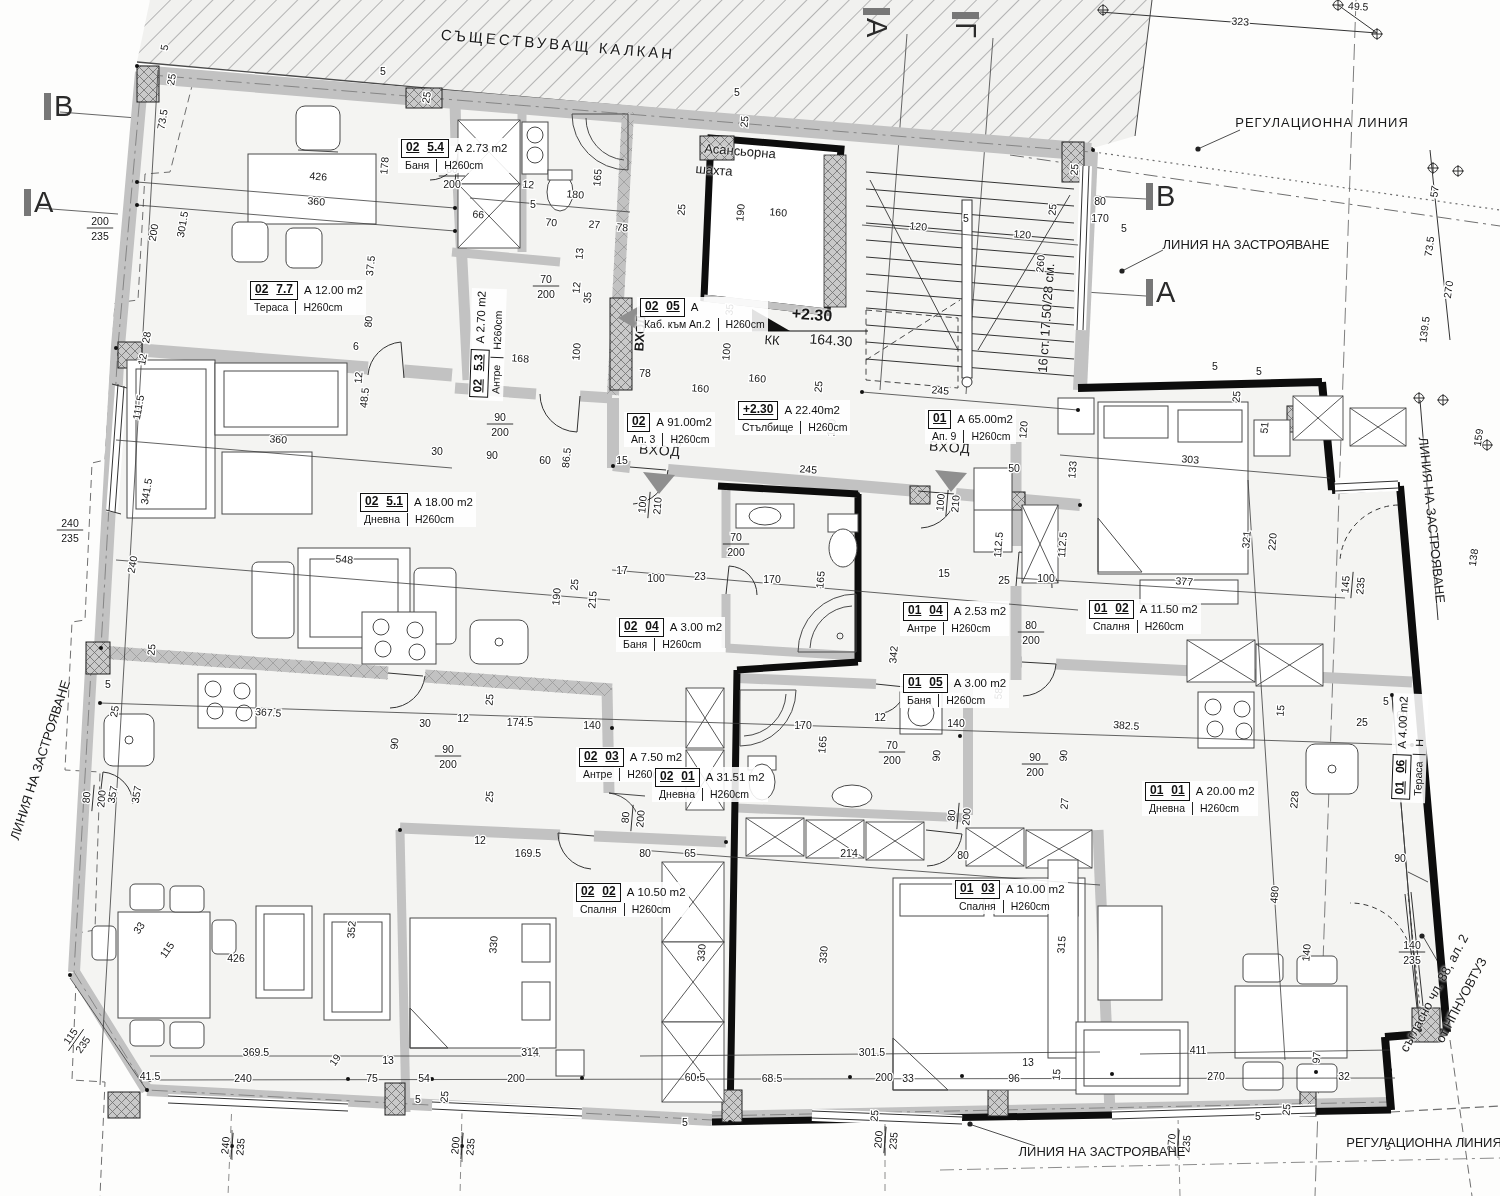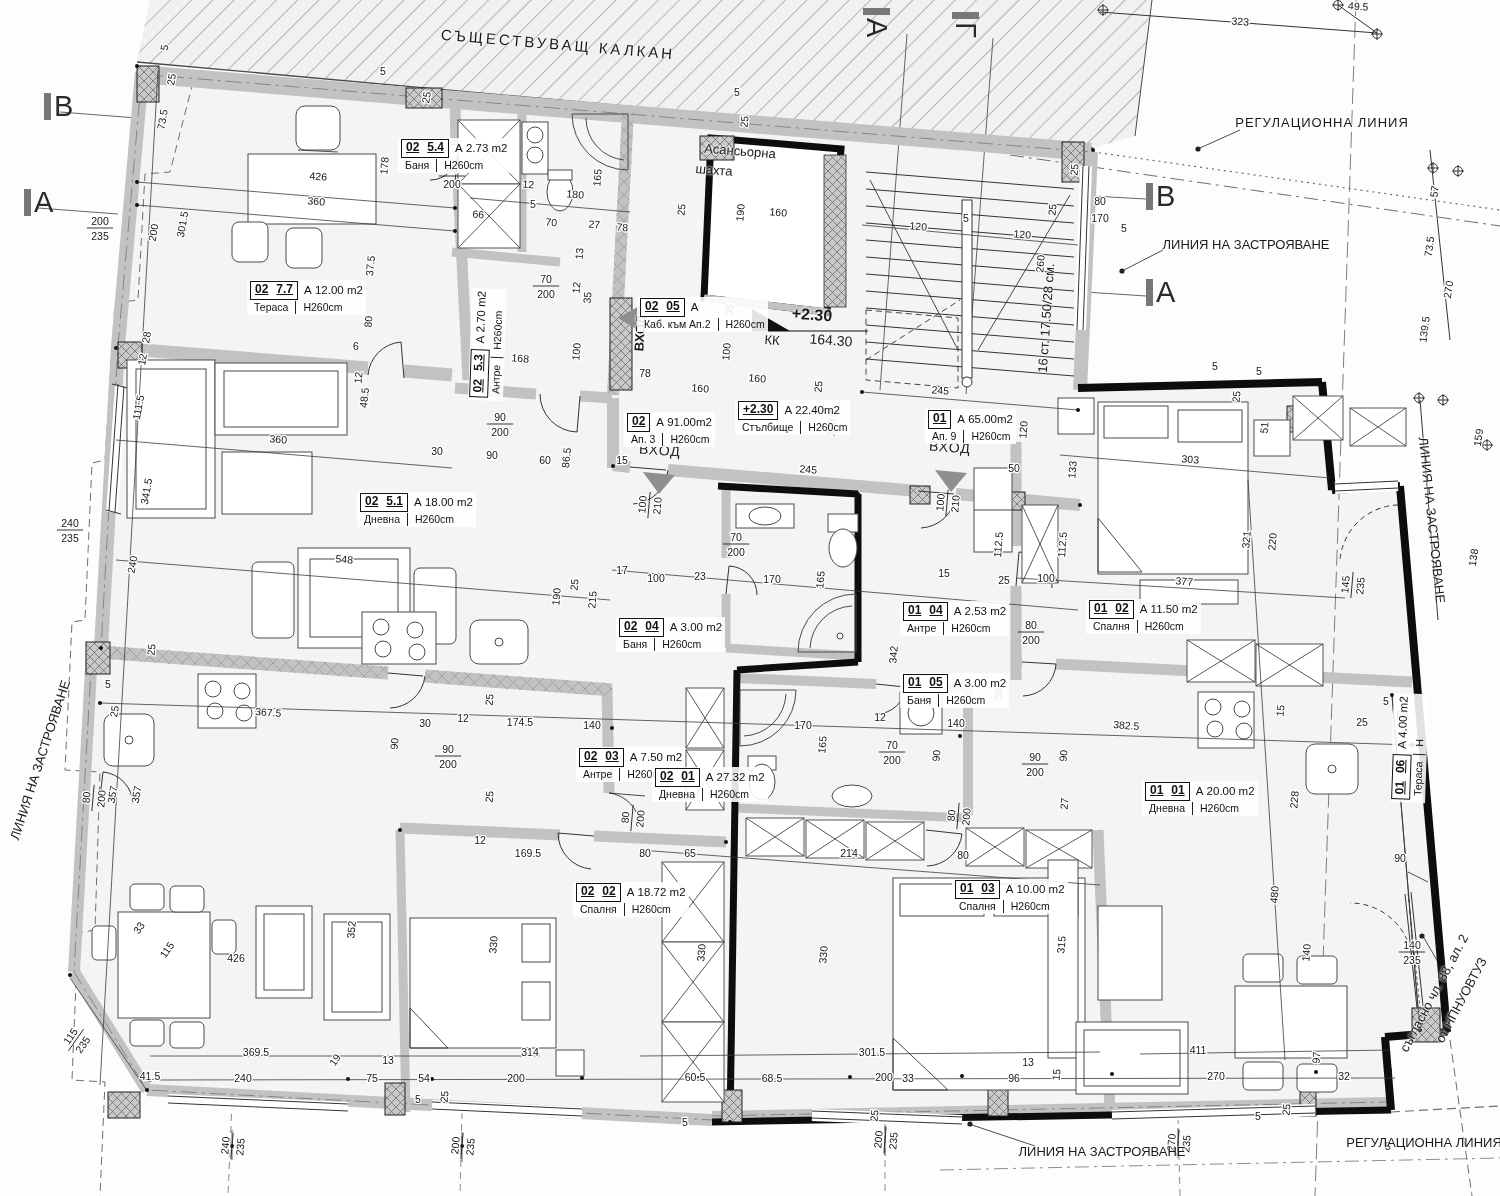--- a/index.html
+++ b/index.html
@@ -949,21 +949,21 @@
           <span class="nm">Антре</span>
           <span class="h">Н260cm</span>
         </div>
       </div>
       <div class="room" style="left: 652px; top: 767px;">
         <div class="r1">
           <span class="cells">
             <span>02</span>
             <span>01</span>
           </span>
-          <span class="area">А 27.32 m2</span>
+          <span class="area">А 31.51 m2</span>
         </div>
         <div class="r2">
           <span class="nm">Дневна</span>
           <span class="h">Н260cm</span>
         </div>
       </div>
       <div class="room" style="left: 1142px; top: 781px;">
         <div class="r1">
           <span class="cells">
             <span>01</span>
@@ -975,21 +975,21 @@
           <span class="nm">Дневна</span>
           <span class="h">Н260cm</span>
         </div>
       </div>
       <div class="room" style="left: 573px; top: 882px;">
         <div class="r1">
           <span class="cells">
             <span>02</span>
             <span>02</span>
           </span>
-          <span class="area">А 18.72 m2</span>
+          <span class="area">А 10.50 m2</span>
         </div>
         <div class="r2">
           <span class="nm">Спалня</span>
           <span class="h">Н260cm</span>
         </div>
       </div>
       <div class="room" style="left: 952px; top: 879px;">
         <div class="r1">
           <span class="cells">
             <span>01</span>

